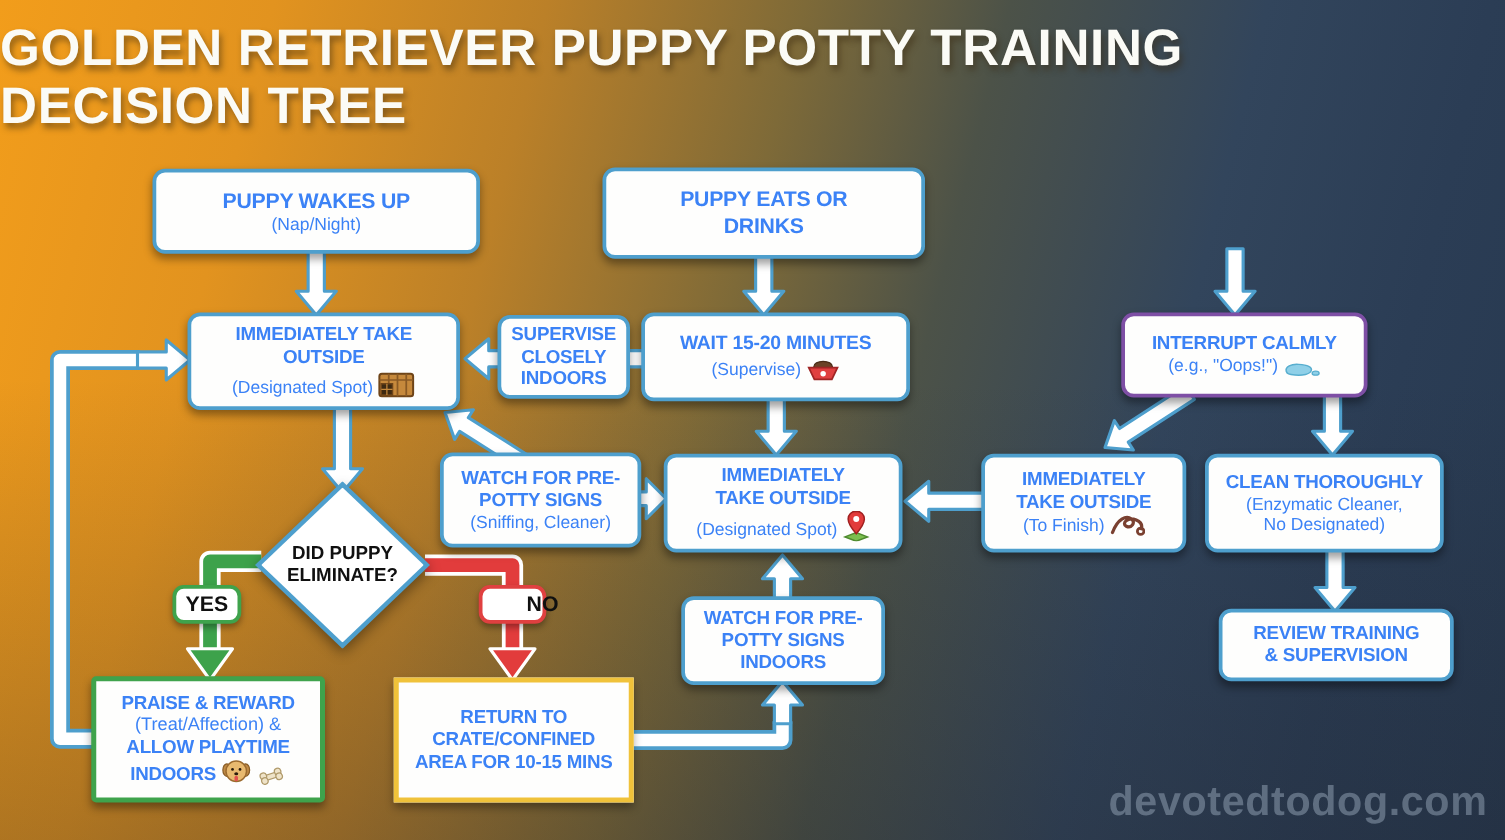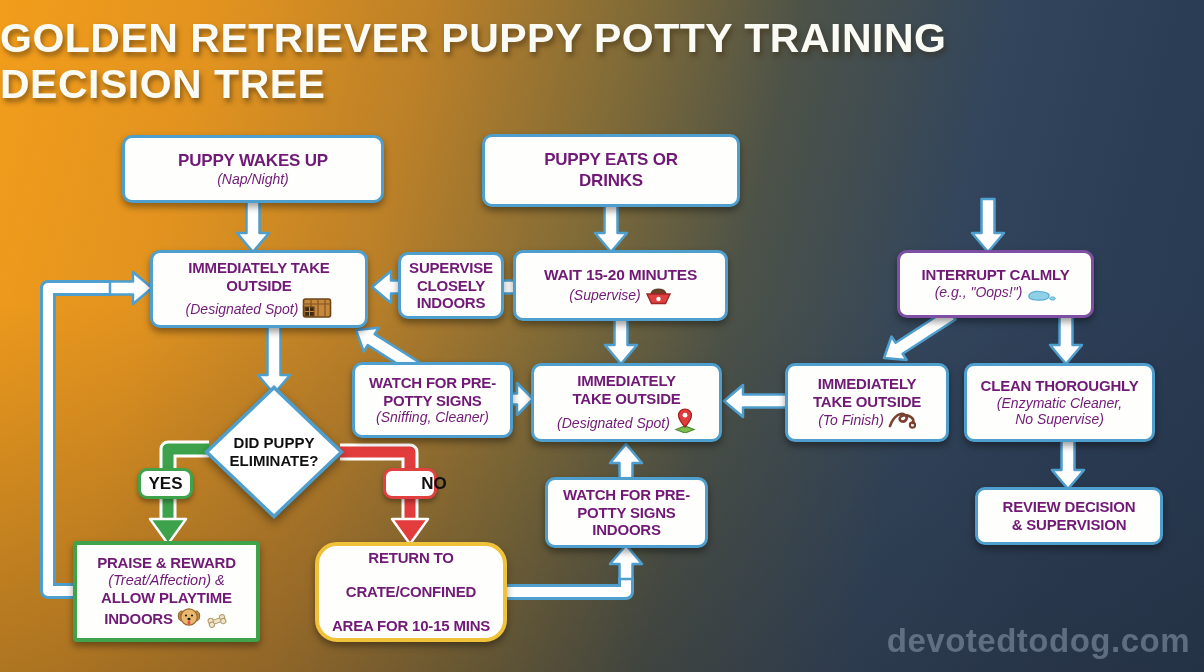--- a/index.html
+++ b/index.html
@@ -13,29 +13,29 @@
   #title{
     position:absolute;top:16px;left:0;right:0;
     color:#FBFBF6;font-weight:800;font-size:41px;line-height:1.12;letter-spacing:.5px;
     text-shadow:2px 4px 5px rgba(55,40,15,.5);
   }
   #arrows{position:absolute;left:0;top:0;z-index:1;}
   .node{
     position:absolute;z-index:2;box-sizing:border-box;
     background:#FEFEFD;border:3px solid #4E9FCD;border-radius:10px;
     display:flex;flex-direction:column;align-items:center;justify-content:center;
-    text-align:center;color:#701a75;box-shadow:0 4px 7px rgba(0,0,0,.38);
+    text-align:center;color:#3b82f6;box-shadow:0 4px 7px rgba(0,0,0,.38);
     padding:4px 6px;
   }
   .node .t{font-weight:800;font-size:15px;line-height:1.18;letter-spacing:-.2px;}
-  .node .s{font-weight:500;font-size:14px;line-height:1.18;font-style:italic;}
+  .node .s{font-weight:500;font-size:14px;line-height:1.18;}
   .node.big .t{font-size:17px;}
   .node.purple{border-color:#7E4FA5;}
   .node.green{border-color:#3FA34C;border-width:4px;border-radius:4px;}
-  .node.yellow{border-color:#F0C23A;border-width:4px;border-radius:22px;gap:16px;}
+  .node.yellow{border-color:#F0C23A;border-width:4px;border-radius:0;}
   .badge{
     position:absolute;z-index:3;box-sizing:border-box;background:#FFFFFF;
     border-radius:9px;display:flex;align-items:center;justify-content:center;
     font-weight:800;font-size:17px;color:#101010;box-shadow:0 3px 5px rgba(0,0,0,.35);
   }
   .badge.yes{border:3px solid #3FA34C;}
   .badge.no{border:3px solid #E04040;padding-left:48px;}
   #diamond{position:absolute;left:204px;top:385px;width:140px;height:134px;z-index:2;
     filter:drop-shadow(0 4px 5px rgba(0,0,0,.4));}
   #diamond .d-outer{position:absolute;inset:0;background:#4E9FCD;
@@ -147,34 +147,34 @@
     <div class="t">IMMEDIATELY</div>
     <div class="t">TAKE OUTSIDE</div>
     <div class="s"><span>(To Finish)</span><svg class="icon" width="28" height="20" viewBox="0 0 28 20">
           <path d="M2,16 C6,5 13,2 17,5 C21,8 17,13 13,11 C9,9 14,3 21,6 C24.5,7.5 26,10 25,13" fill="none" stroke="#7A4030" stroke-width="2.6" stroke-linecap="round"></path>
           <circle cx="24.5" cy="15" r="2.6" fill="none" stroke="#7A4030" stroke-width="2.2"></circle>
         </svg></div>
   </div>
   <div class="node" style="left:964px;top:363px;width:191px;height:79px">
     <div class="t">CLEAN THOROUGHLY</div>
     <div class="s">(Enzymatic Cleaner,</div>
-    <div class="s">No Supervise)</div>
+    <div class="s">No Designated)</div>
   </div>
 
   <div id="diamond">
     <div class="d-outer"></div>
     <div class="d-inner"></div>
     <div class="d-text">DID PUPPY ELIMINATE?</div>
   </div>
 
   <div class="node" style="left:545px;top:477px;width:163px;height:71px">
     <div class="t">WATCH FOR PRE-POTTY SIGNS INDOORS</div>
   </div>
   <div class="node" style="left:975px;top:487px;width:188px;height:58px">
-    <div class="t">REVIEW DECISION</div>
+    <div class="t">REVIEW TRAINING</div>
     <div class="t">&amp; SUPERVISION</div>
   </div>
 
   <div class="badge yes" style="left:138px;top:468px;width:55px;height:31px">YES</div>
   <div class="badge no" style="left:383px;top:468px;width:52px;height:31px">NO</div>
 
   <div class="node green" style="left:73px;top:541px;width:187px;height:101px">
     <div class="t">PRAISE &amp; REWARD</div>
     <div class="s" style="font-size:14.5px">(Treat/Affection) &amp;</div>
     <div class="t">ALLOW PLAYTIME</div>

